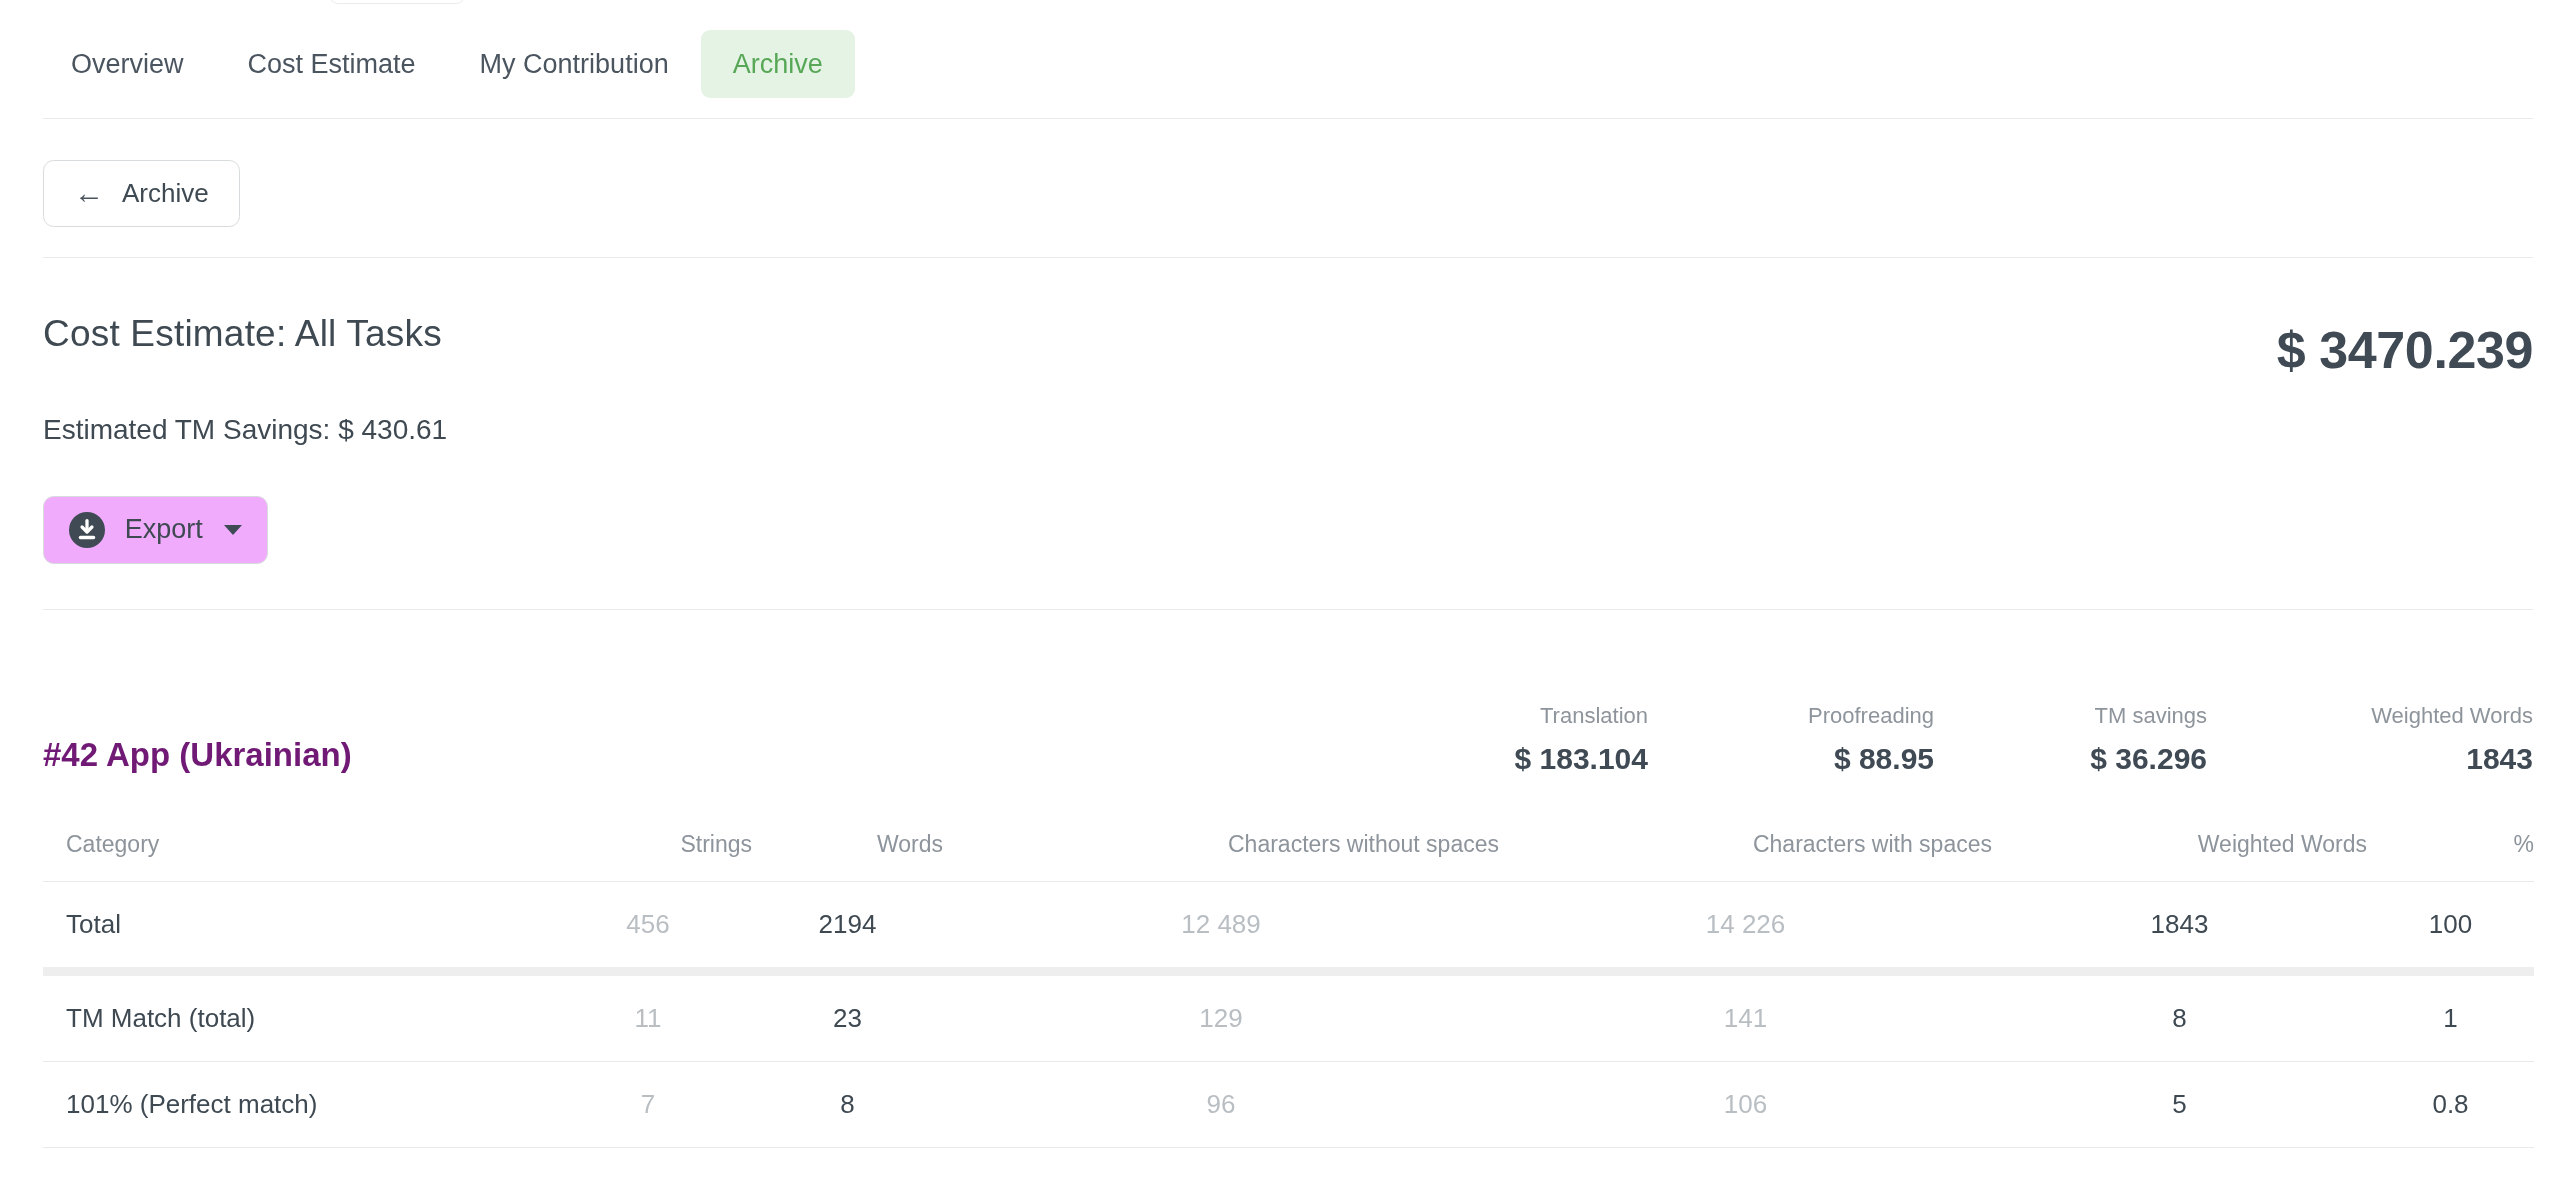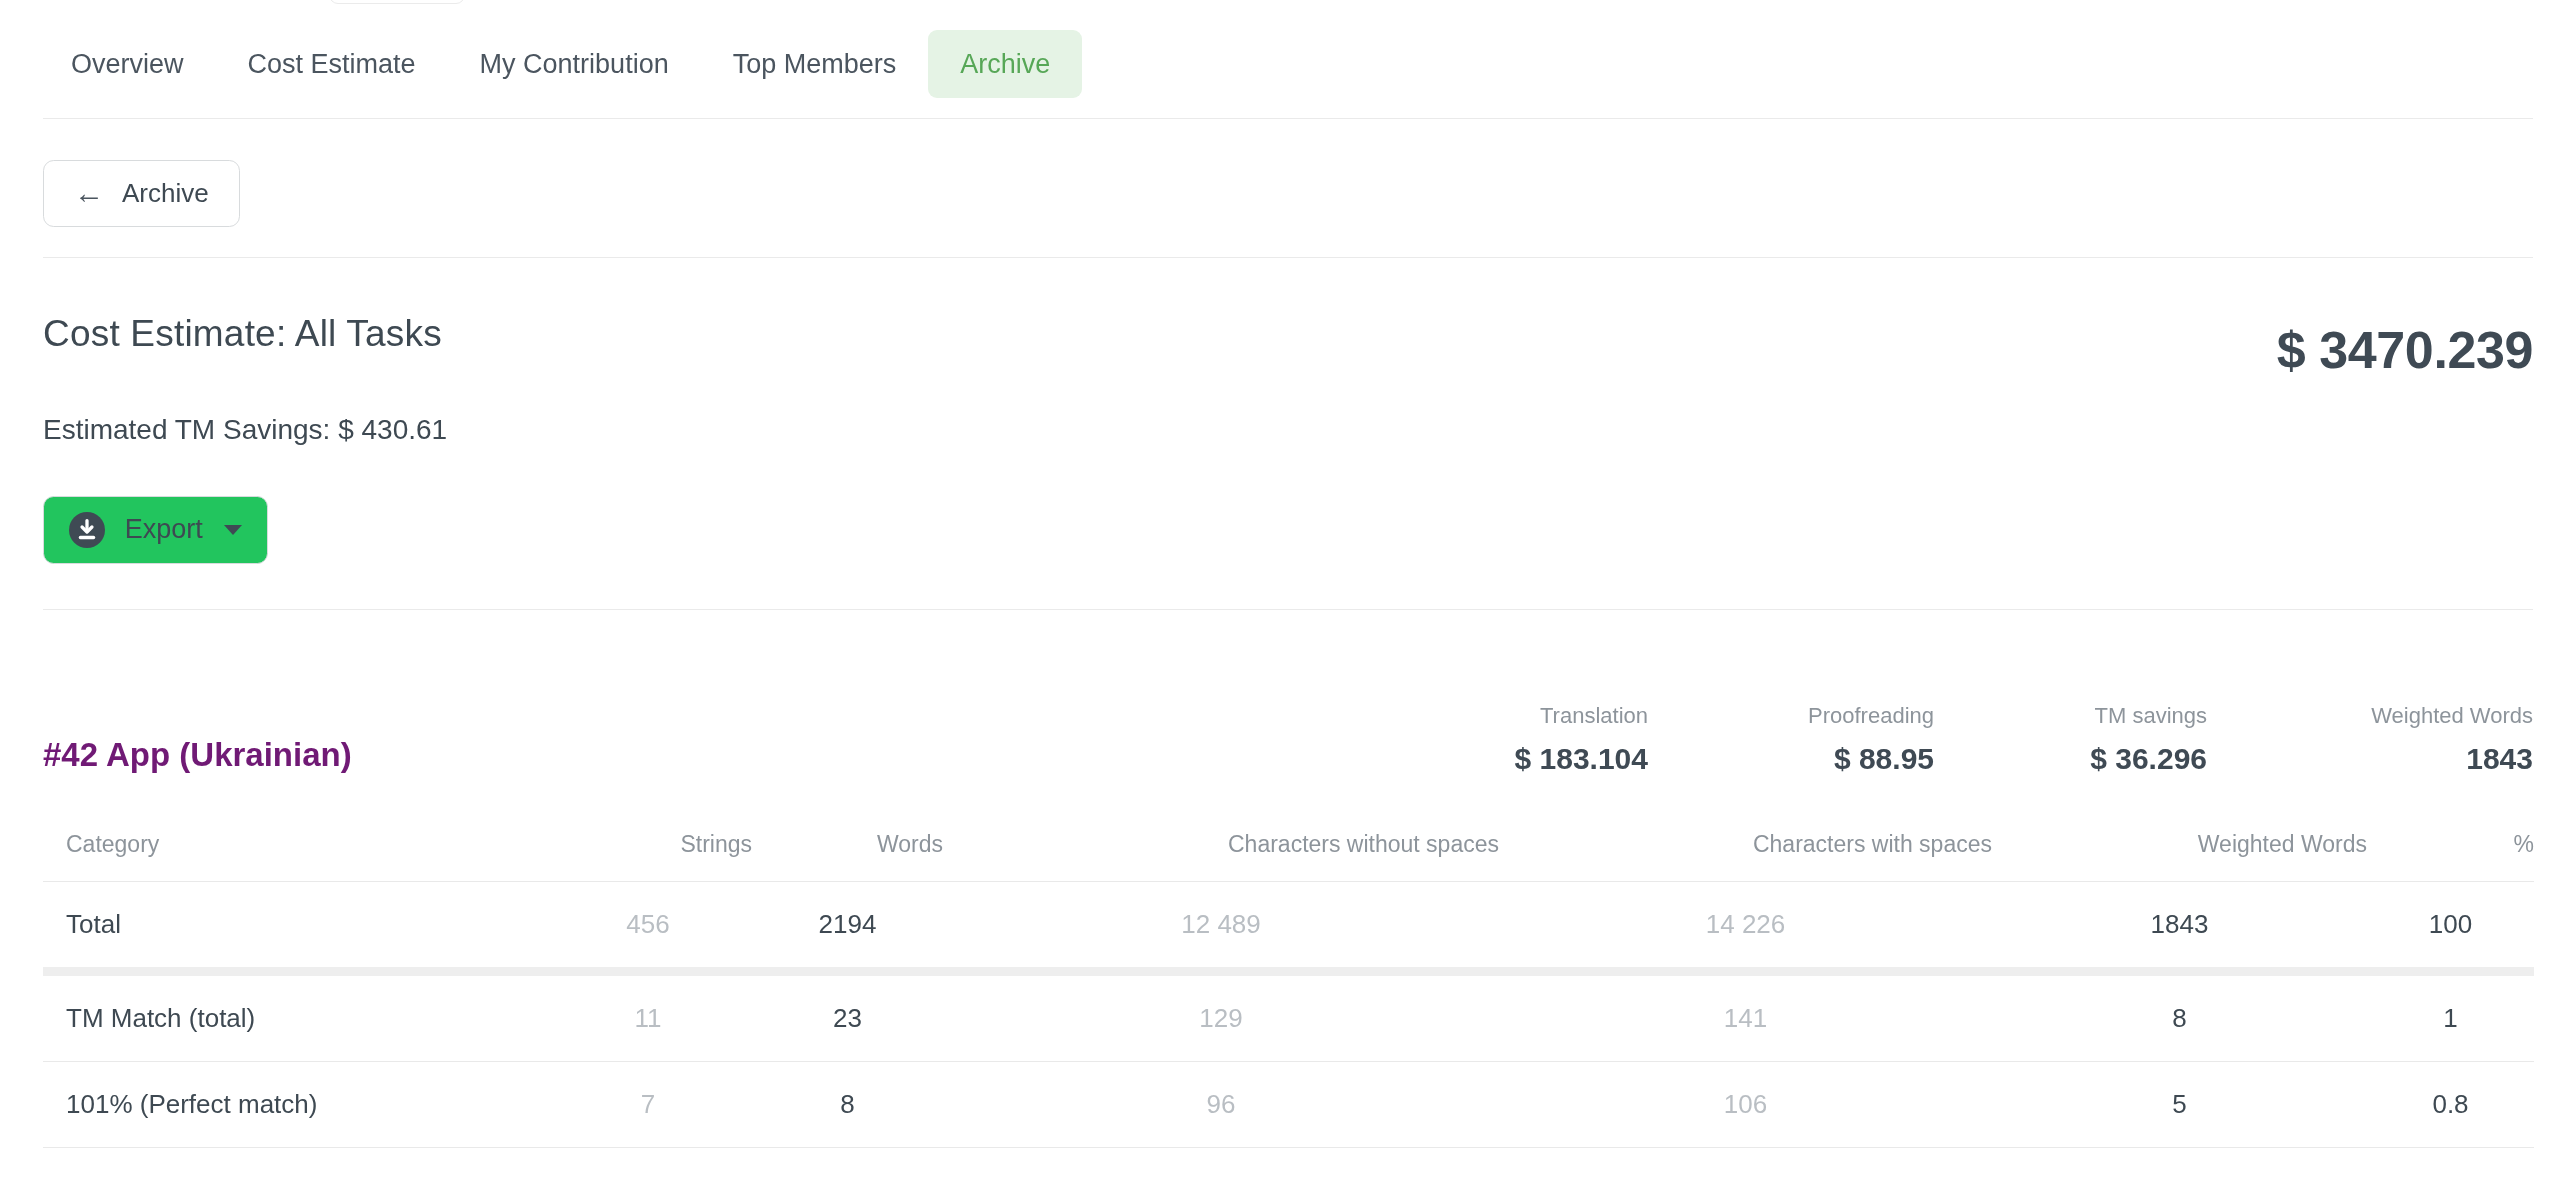--- a/index.html
+++ b/index.html
@@ -67,21 +67,21 @@
   }
   .page-title { font-size: 37px; font-weight: 400; color: #3e4952; margin: 0; letter-spacing: 0.2px; }
   .grand-total { font-size: 52px; font-weight: bold; color: #3f4a54; letter-spacing: -0.4px; margin-top: 7px; }
   .tm-savings { margin-top: 34px; font-size: 28px; color: #3e4952; }
 
   
   .export-btn {
     margin: 50px 43px 0 43px;
     display: inline-flex; align-items: center; gap: 19.7px;
     padding: 15px 25px;
-    background: #22c55e;
+    background: #f0abfc;
     border: 1.8px solid #d8dbdd;
     border-radius: 10.7px;
     font-size: 27px; color: #3e4952;
     cursor: pointer;
   }
   .dl-icon { width: 36px; height: 36px; display: block; }
   .caret {
     width: 0; height: 0; margin-left: 1.8px;
     border-left: 9px solid transparent;
     border-right: 9px solid transparent;
@@ -134,21 +134,20 @@
 <body>
 
 
 
 <div class="popover-remnant"></div>
 
 <nav class="tabs">
   <span class="tab">Overview</span>
   <span class="tab">Cost Estimate</span>
   <span class="tab">My Contribution</span>
-  <span class="tab">Top Members</span>
   <span class="tab active">Archive</span>
 </nav>
 
 <hr class="divider d1">
 
 <button class="back-btn">
   <span class="arrow">←</span>
   <span>Archive</span>
 </button>
 

